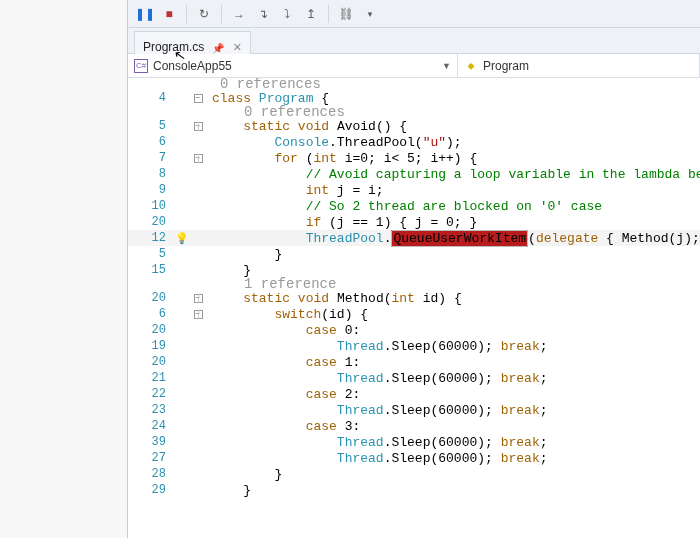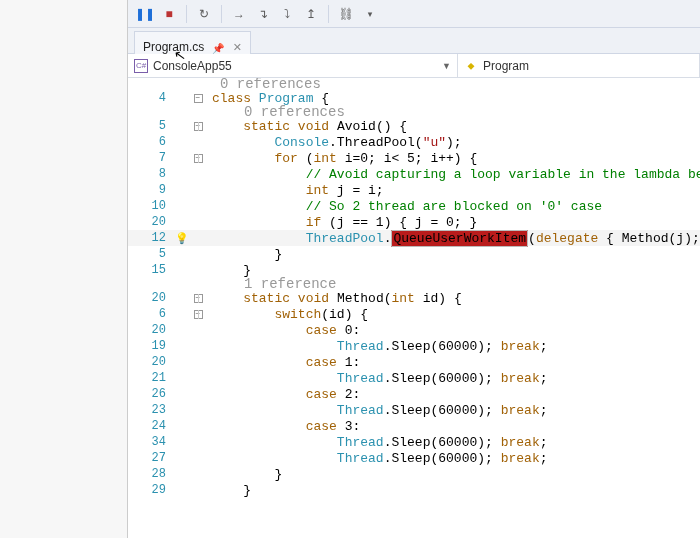--- a/index.html
+++ b/index.html
@@ -307,36 +307,36 @@
         <span class="lineno">20</span><span class="marker"></span><span class="changebar"></span><span class="outline"><span class="vline"></span></span>
         <span class="codetext">            <span class="kw">case</span><span> 1:</span></span>
       </div>
 
       <div class="code-row">
         <span class="lineno">21</span><span class="marker"></span><span class="changebar"></span><span class="outline"><span class="vline"></span></span>
         <span class="codetext">                <span class="type">Thread</span><span>.Sleep(60000); </span><span class="kw">break</span><span>;</span></span>
       </div>
 
       <div class="code-row">
-        <span class="lineno">26</span><span class="marker"></span><span class="changebar"></span><span class="outline"><span class="vline"></span></span>
+        <span class="lineno">22</span><span class="marker"></span><span class="changebar"></span><span class="outline"><span class="vline"></span></span>
         <span class="codetext">            <span class="kw">case</span><span> 2:</span></span>
       </div>
 
       <div class="code-row">
         <span class="lineno">23</span><span class="marker"></span><span class="changebar"></span><span class="outline"><span class="vline"></span></span>
         <span class="codetext">                <span class="type">Thread</span><span>.Sleep(60000); </span><span class="kw">break</span><span>;</span></span>
       </div>
 
       <div class="code-row">
         <span class="lineno">24</span><span class="marker"></span><span class="changebar"></span><span class="outline"><span class="vline"></span></span>
         <span class="codetext">            <span class="kw">case</span><span> 3:</span></span>
       </div>
 
       <div class="code-row">
-        <span class="lineno">34</span><span class="marker"></span><span class="changebar"></span><span class="outline"><span class="vline"></span></span>
+        <span class="lineno">39</span><span class="marker"></span><span class="changebar"></span><span class="outline"><span class="vline"></span></span>
         <span class="codetext">                <span class="type">Thread</span><span>.Sleep(60000); </span><span class="kw">break</span><span>;</span></span>
       </div>
 
 
       <div class="code-row">
         <span class="lineno">27</span><span class="marker"></span><span class="changebar"></span><span class="outline"><span class="vline"></span></span>
         <span class="codetext">                <span class="type">Thread</span><span>.Sleep(60000); </span><span class="kw">break</span><span>;</span></span>
       </div>
 
       <div class="code-row">

